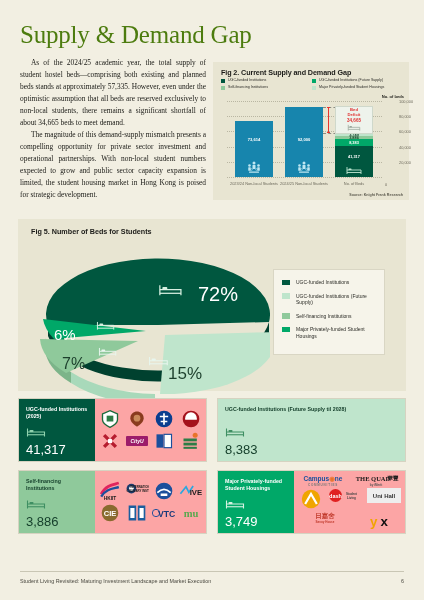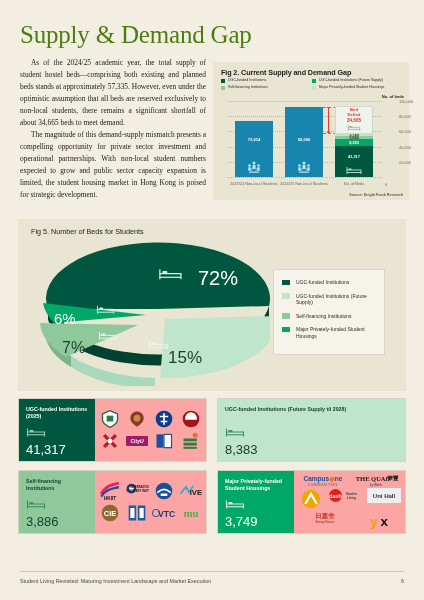--- a/index.html
+++ b/index.html
@@ -104,23 +104,23 @@
   }
 
   
   .fig5 {
     position: absolute; left: 18px; top: 219px;
     width: 388px; height: 172px;
     background: #e8e5d2;
   }
   .fig5-title {
     position: absolute; left: 13px; top: 8px;
-    font-size: 7.2px; font-weight: normal; color: #1b1b18;
-  }
-  .pie-wrap { position: absolute; left: 22px; top: 22px; width: 230px; height: 145px; }
+    font-size: 7.2px; font-weight: bold; color: #1b1b18;
+  }
+  .pie-wrap { position: absolute; left: 22px; top: 38px; width: 230px; height: 145px; }
 
   .pie-legend {
     position: absolute; left: 255px; top: 50px;
     width: 112px; height: 86px;
     background: #f6f4ea; border: 0.5px solid #d9d6c4;
     padding: 9px 8px;
   }
   .pl-item { display: flex; align-items: flex-start; margin-bottom: 7px; }
   .pl-sw { width: 8px; height: 5.5px; margin-right: 6px; flex: none; margin-top: 0.5px; }
   .pl-tx { font-size: 5px; color: #2b2b26; line-height: 1.3; }

